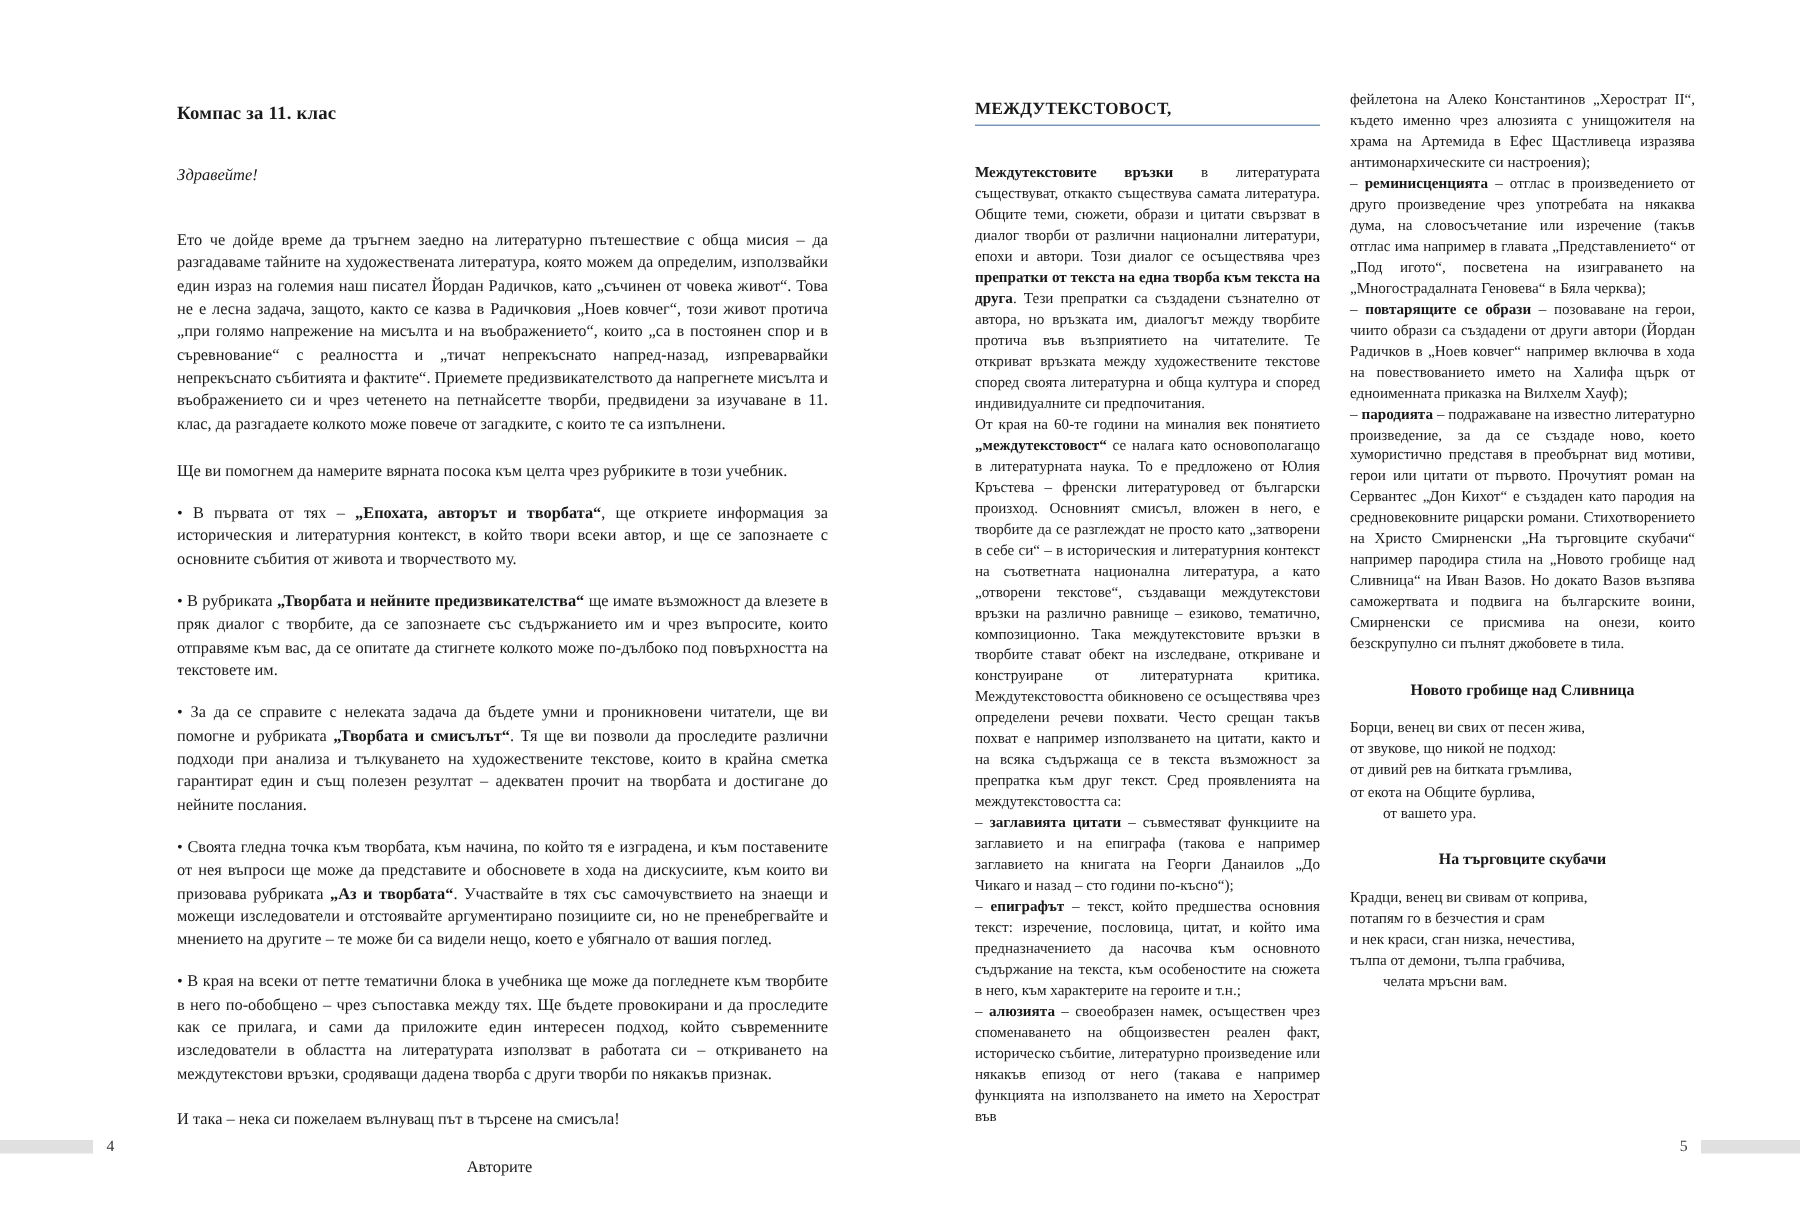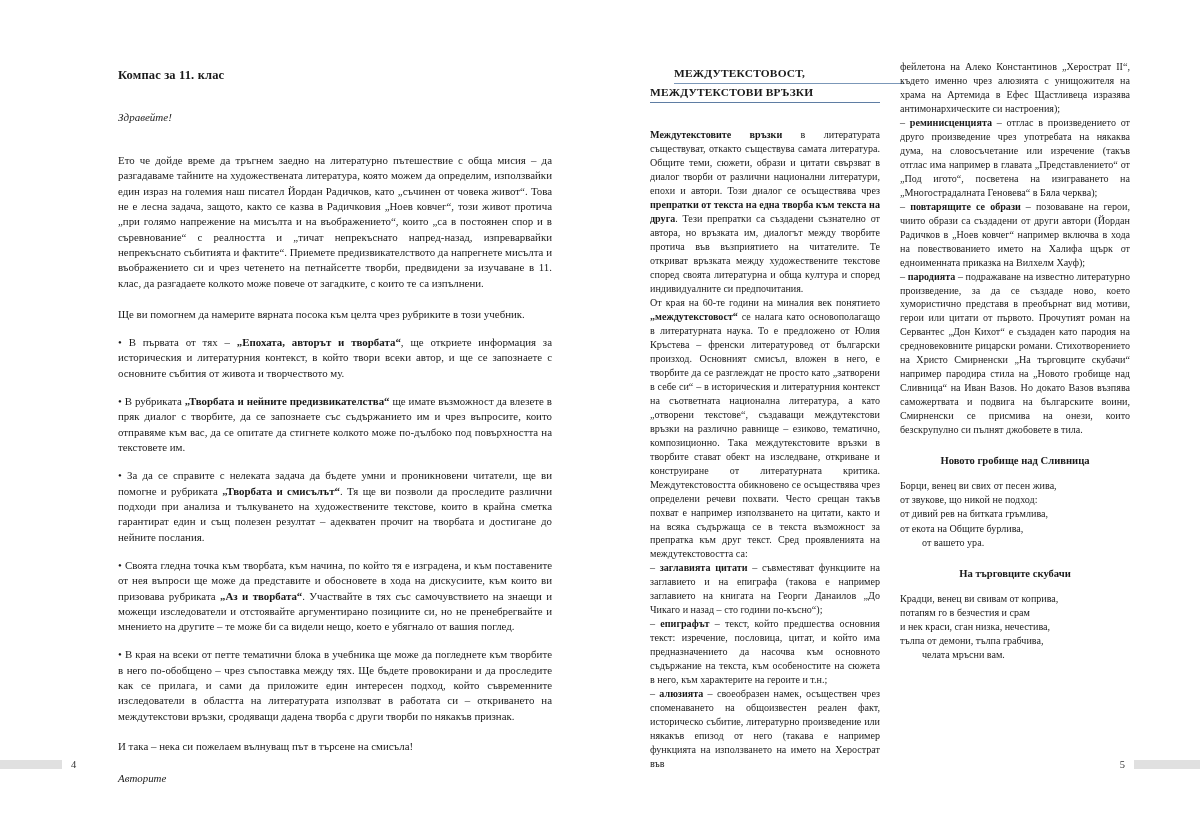--- a/index.html
+++ b/index.html
@@ -67,23 +67,22 @@
     line-height: 1.405;
     text-align: justify;
     margin: 13px 0 0 0;
   }
   .closing-para {
     font-size: 10.9px;
     line-height: 1.405;
     margin: 15px 0 0 0;
   }
   .signature {
-    font-style: italic;
     font-size: 10.9px;
-    text-align: left;
+    text-align: center;
     margin: 18px 0 0 0;
     padding-right: 4px;
   }
   b, strong { font-weight: bold; }
 
   
   .right-inner {
     display: flex;
     gap: 20px;
   }
@@ -100,21 +99,20 @@
   }
   .section-heading .hline {
     display: block;
     padding-bottom: 2px;
     border-bottom: 1.6px solid #5f7da3;
     width: 100%;
     box-sizing: border-box;
   }
   .section-heading .hline.first {
     border-bottom-color: #7b97b8;
-    margin-left: 24px;
   }
   .col-body {
     margin-top: 25px;
   }
   .jpara {
     font-size: 10.1px;
     line-height: 1.385;
     text-align: justify;
     text-justify: inter-word;
     margin: 0;
@@ -224,21 +222,20 @@
 
     <p class="signature">Авторите</p>
   </div>
 
   <div class="page page-right">
     <div class="right-inner">
 
       <div class="col">
         <div class="section-heading">
           <span class="hline first">МЕЖДУТЕКСТОВОСТ,</span>
-          <span class="hline">МЕЖДУТЕКСТОВИ ВРЪЗКИ</span>
         </div>
 
         <div class="col-body">
           <p class="jpara">
             <b>Междутекстовите връзки</b><span> в литературата съществуват, откакто съществува самата литература. Общите теми, сюжети, образи и цитати свързват в диалог творби от различни национални литератури, епохи и автори. Този диалог се осъществява чрез </span><b>препратки от текста на една творба към текста на друга</b><span>. Тези препратки са създадени съзнателно от автора, но връзката им, диалогът между творбите протича във възприятието на читателите. Те откриват връзката между художествените текстове според своята литературна и обща култура и според индивидуалните си предпочитания.</span>
           </p>
 
           <p class="jpara">
             <span>От края на 60-те години на миналия  век понятието </span><b>„междутекстовост“</b><span> се налага като основополагащо в литературната наука. То е предложено от Юлия Кръстева – френски литературовед от български произход. Основният смисъл, вложен в него, е творбите да се разглеждат не просто като „затворени в себе си“ – в историческия и литературния контекст на съответната национална литература, а като „отворени текстове“, създаващи междутекстови връзки на различно равнище – езиково, тематично, композиционно. Така междутекстовите връзки в творбите стават обект на изследване, откриване и конструиране от литературната критика. Междутекстовостта обикновено се осъществява чрез определени речеви похвати. Често срещан такъв похват е например използването на цитати, както и на всяка съдържаща се в текста възможност за препратка към друг текст. Сред проявленията на междутекстовостта са:</span>
           </p>

